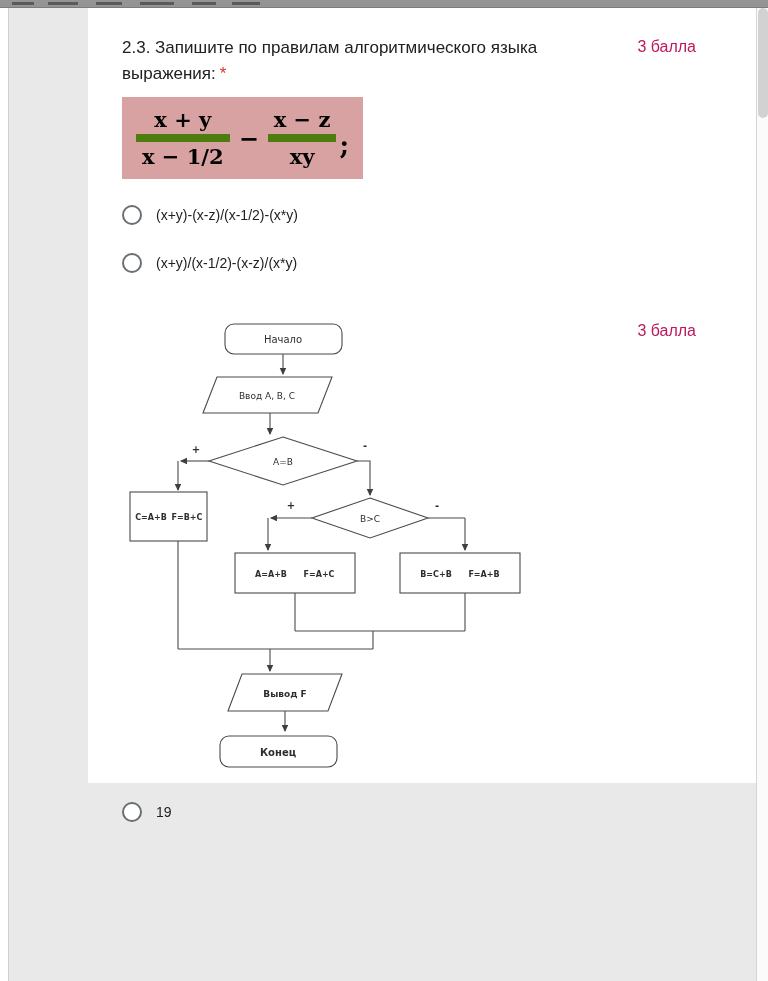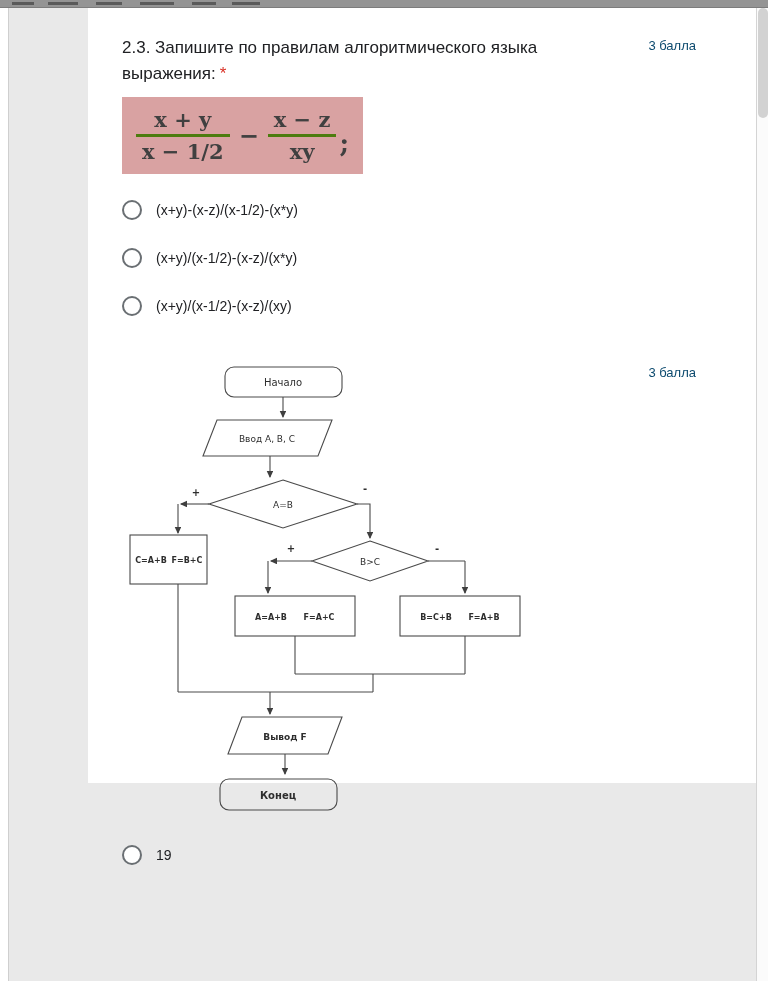--- a/index.html
+++ b/index.html
@@ -35,32 +35,32 @@
   
   .card {
     position: absolute; top: 8px; left: 88px; width: 668px; height: 775px;
     background: #ffffff; padding: 27px 60px 0 34px;
   }
 
   .q-head { position: relative; }
   .q-title { max-width: 545px; font-size: 17px; line-height: 26px; color: #202124; }
   .t-line { display: block; }
   .req { color: #d93025; margin-left: 4px; }
-  .points { position: absolute; top: 3px; right: 0; font-size: 13px; color: #0c4a6e; }
+  .points { position: absolute; top: 3px; right: 0; font-size: 16px; color: #be185d; }
 
   
   .formula {
     display: inline-flex; align-items: center;
     margin-top: 10px; padding: 10px 14px;
-    background: #d9a2a2; color: #404040;
+    background: #d9a2a2; color: #000000;
     font-family: "DejaVu Serif", serif; font-weight: bold; font-size: 21px;
   }
   .frac { display: inline-block; text-align: center; }
   .frac .num { display: block; padding: 0 6px 2px; }
-  .frac .den { display: block; border-top: 3px solid #4d7c0f; padding: 2px 6px 0; }
+  .frac .den { display: block; border-top: 8px solid #4d7c0f; padding: 2px 6px 0; }
   .minus { margin: 0 9px; font-size: 24px; }
   .semi { font-size: 26px; margin-left: 3px; position: relative; top: 7px; }
 
   
   .options { margin-top: 12px; }
   .option { display: flex; align-items: center; height: 48px; cursor: pointer; text-align: center; }
   .radio {
     width: 20px; height: 20px; flex: 0 0 20px;
     border: 2px solid #6a6f73; border-radius: 50%; background: #fff;
   }
@@ -110,24 +110,20 @@
     </div>
 
     <div class="options">
       <div class="option">
         <span class="radio"></span>
         <span class="opt-label">(x+y)-(x-z)/(x-1/2)-(x*y)</span>
       </div>
       <div class="option">
         <span class="radio"></span>
         <span class="opt-label">(x+y)/(x-1/2)-(x-z)/(x*y)</span>
-      </div>
-      <div class="option">
-        <span class="radio"></span>
-        <span class="opt-label">(x+y)/(x-1/2)-(x-z)/(xy)</span>
       </div>
     </div>
   </section>
 
   <section class="q-section2">
     <div class="q-head">
       <div class="q-title">
       </div>
       <span class="points">3 балла</span>
     </div>

